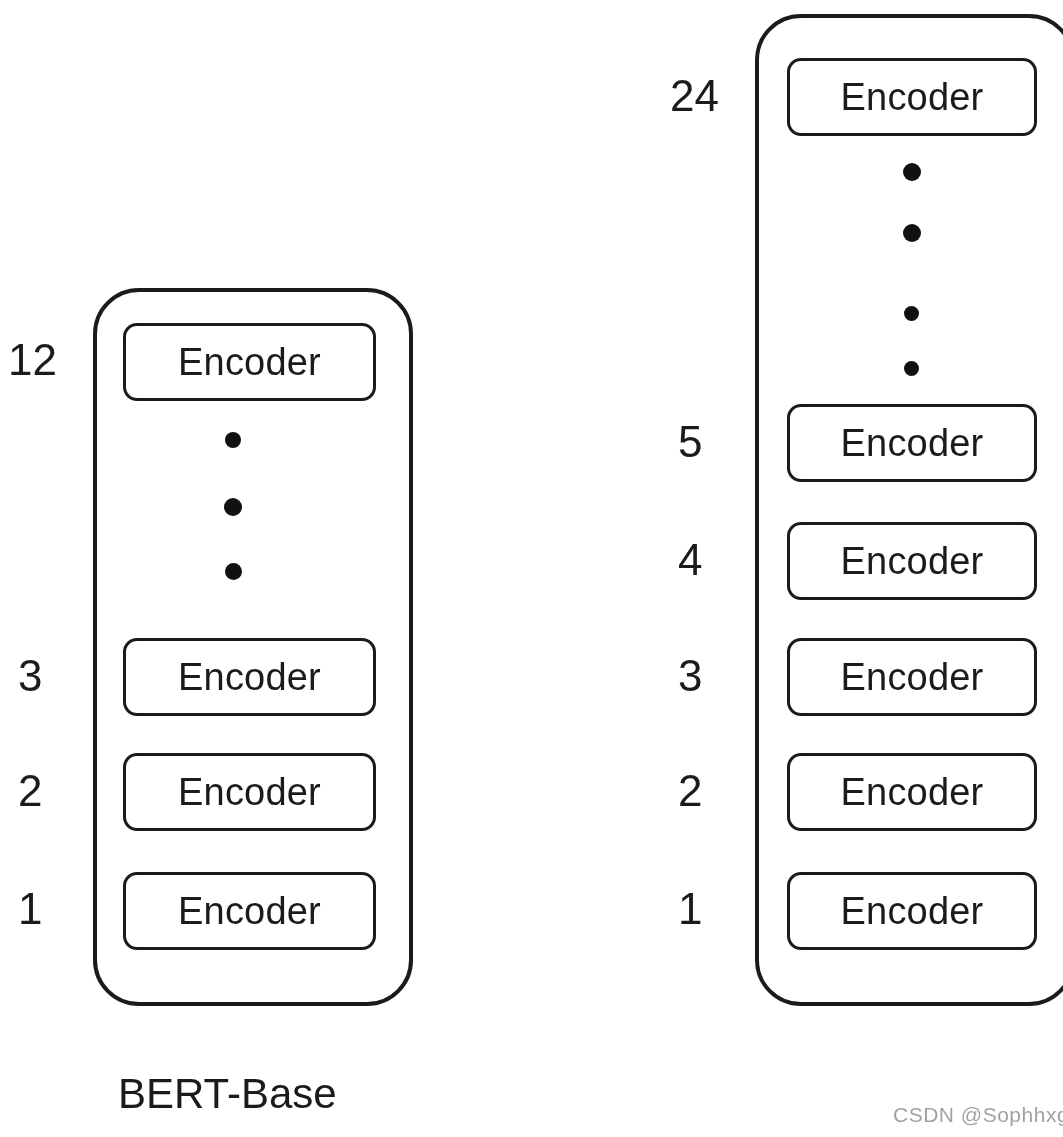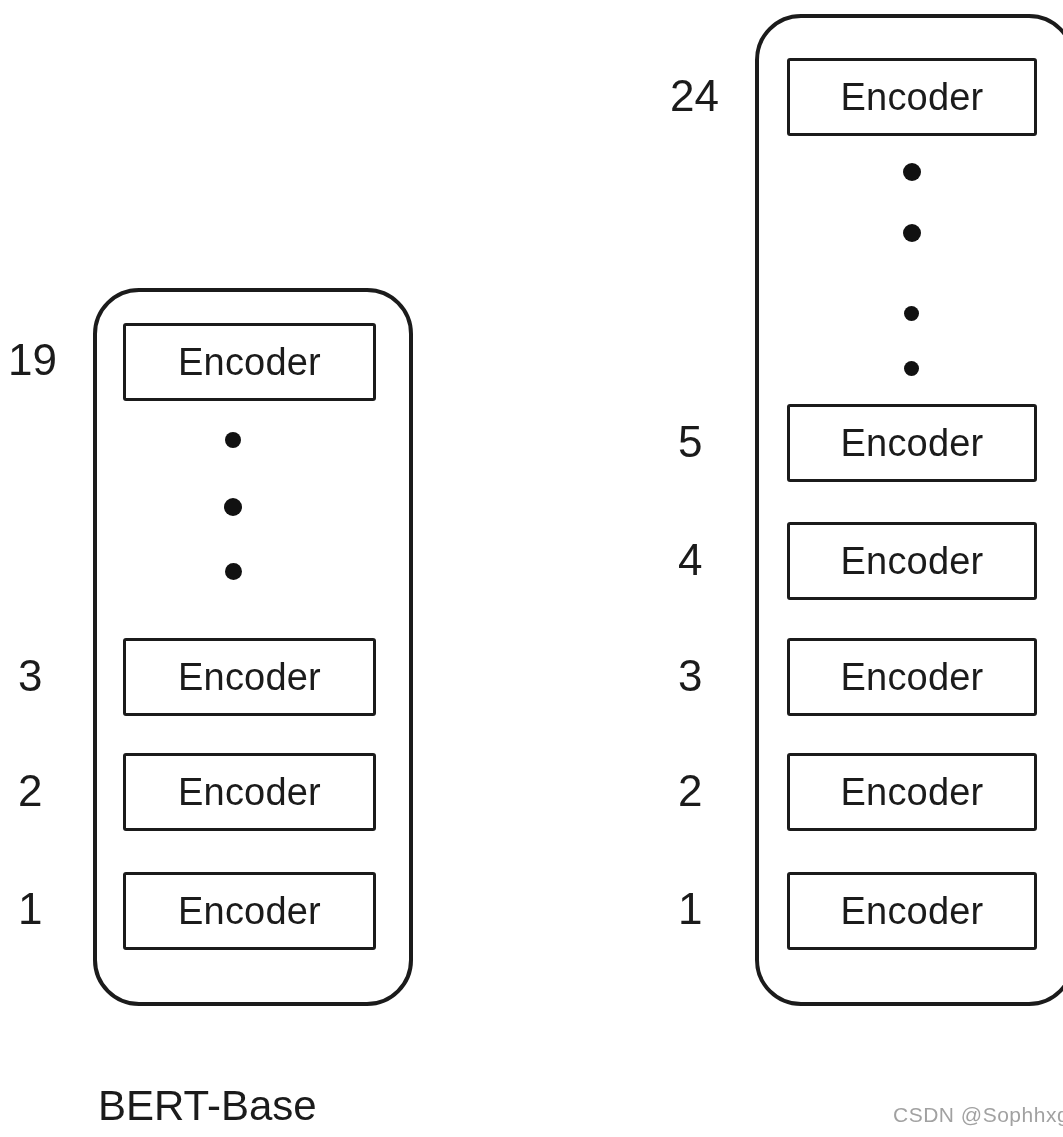--- a/index.html
+++ b/index.html
@@ -34,21 +34,21 @@
     border: 4px solid #1b1b1b;
     border-radius: 46px;
     background: #ffffff;
   }
 
   
   .encoder {
     position: absolute;
     box-sizing: border-box;
     border: 3.5px solid #1b1b1b;
-    border-radius: 3px;
+    border-radius: 14px;
     background: #ffffff;
     display: flex;
     align-items: center;
     justify-content: center;
   }
   .encoder-label {
     font-family: "Liberation Sans", sans-serif;
     font-size: 38px;
     line-height: 1;
     letter-spacing: 0.2px;
@@ -98,21 +98,21 @@
 </style>
 </head>
 <body>
 
 <div id="stage">
 
   <div class="model-group" style="left:0px; top:0px; width:520px; height:1137px;">
 
     <div class="stack" style="left:93px; top:288px; width:320px; height:718px;"></div>
 
-    <div class="layer-index" style="left:8px; top:338px;">19</div>
+    <div class="layer-index" style="left:8px; top:338px;">12</div>
     <div class="layer-index" style="left:18px; top:654px;">3</div>
     <div class="layer-index" style="left:18px; top:769px;">2</div>
     <div class="layer-index" style="left:18px; top:887px;">1</div>
 
     <div class="encoder" style="left:123px; top:323px; width:253px; height:78px;">
       <span class="encoder-label">Encoder</span>
     </div>
 
     <div class="encoder" style="left:123px; top:638px; width:253px; height:78px;">
       <span class="encoder-label">Encoder</span>
@@ -123,21 +123,21 @@
     </div>
 
     <div class="encoder" style="left:123px; top:872px; width:253px; height:78px;">
       <span class="encoder-label">Encoder</span>
     </div>
 
     <div class="dot" style="left:225px; top:432px; width:16px; height:16px;"></div>
     <div class="dot" style="left:224px; top:498px; width:18px; height:18px;"></div>
     <div class="dot" style="left:225px; top:563px; width:17px; height:17px;"></div>
 
-    <div class="caption" style="left:98px; top:1073px;margin-top:12px;">BERT-Base</div>
+    <div class="caption" style="left:118px; top:1073px;">BERT-Base</div>
   </div>
 
   <div class="model-group" style="left:0px; top:0px; width:1063px; height:1137px;margin-left:22px;">
 
     <div class="stack" style="left:733px; top:14px; width:320px; height:992px;"></div>
 
     <div class="layer-index" style="left:648px; top:74px;">24</div>
     <div class="layer-index" style="left:656px; top:420px;">5</div>
     <div class="layer-index" style="left:656px; top:538px;">4</div>
     <div class="layer-index" style="left:656px; top:654px;">3</div>

